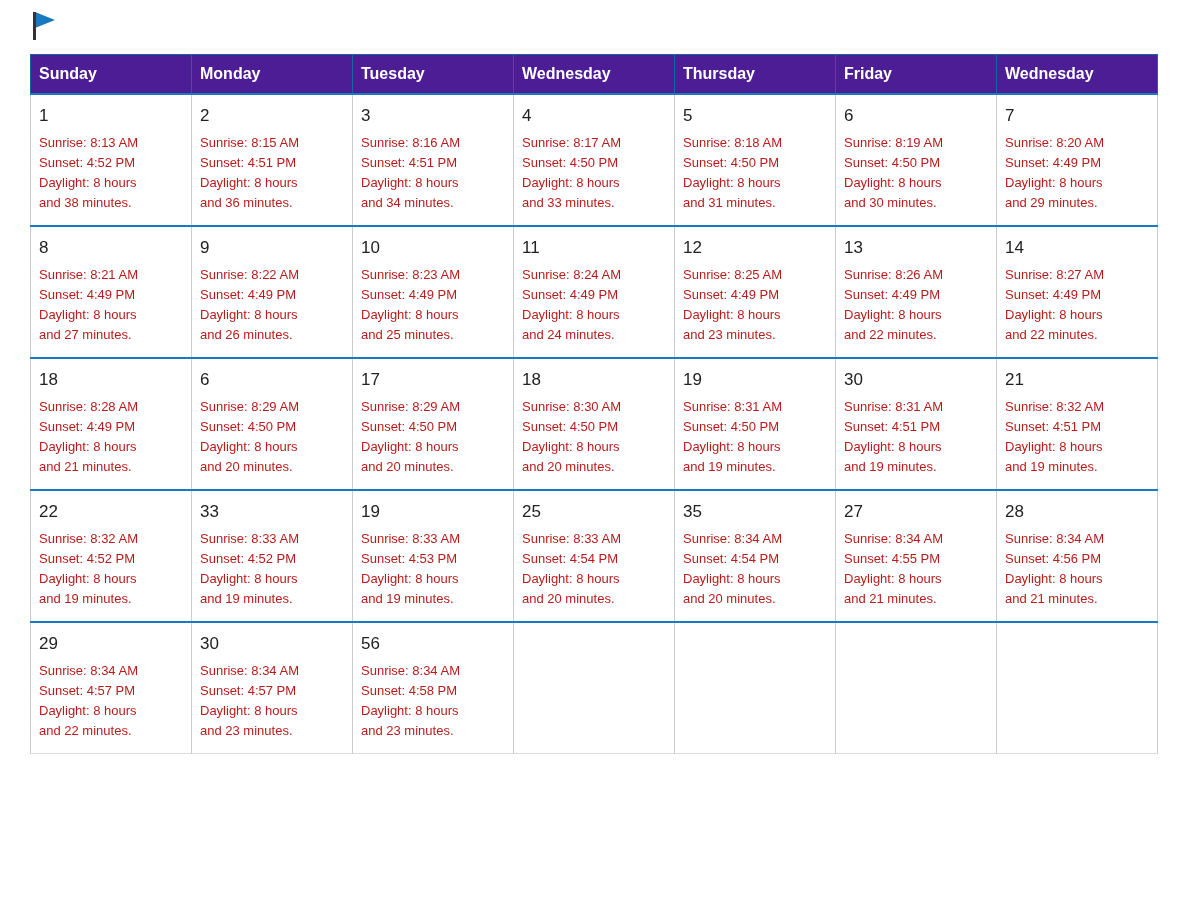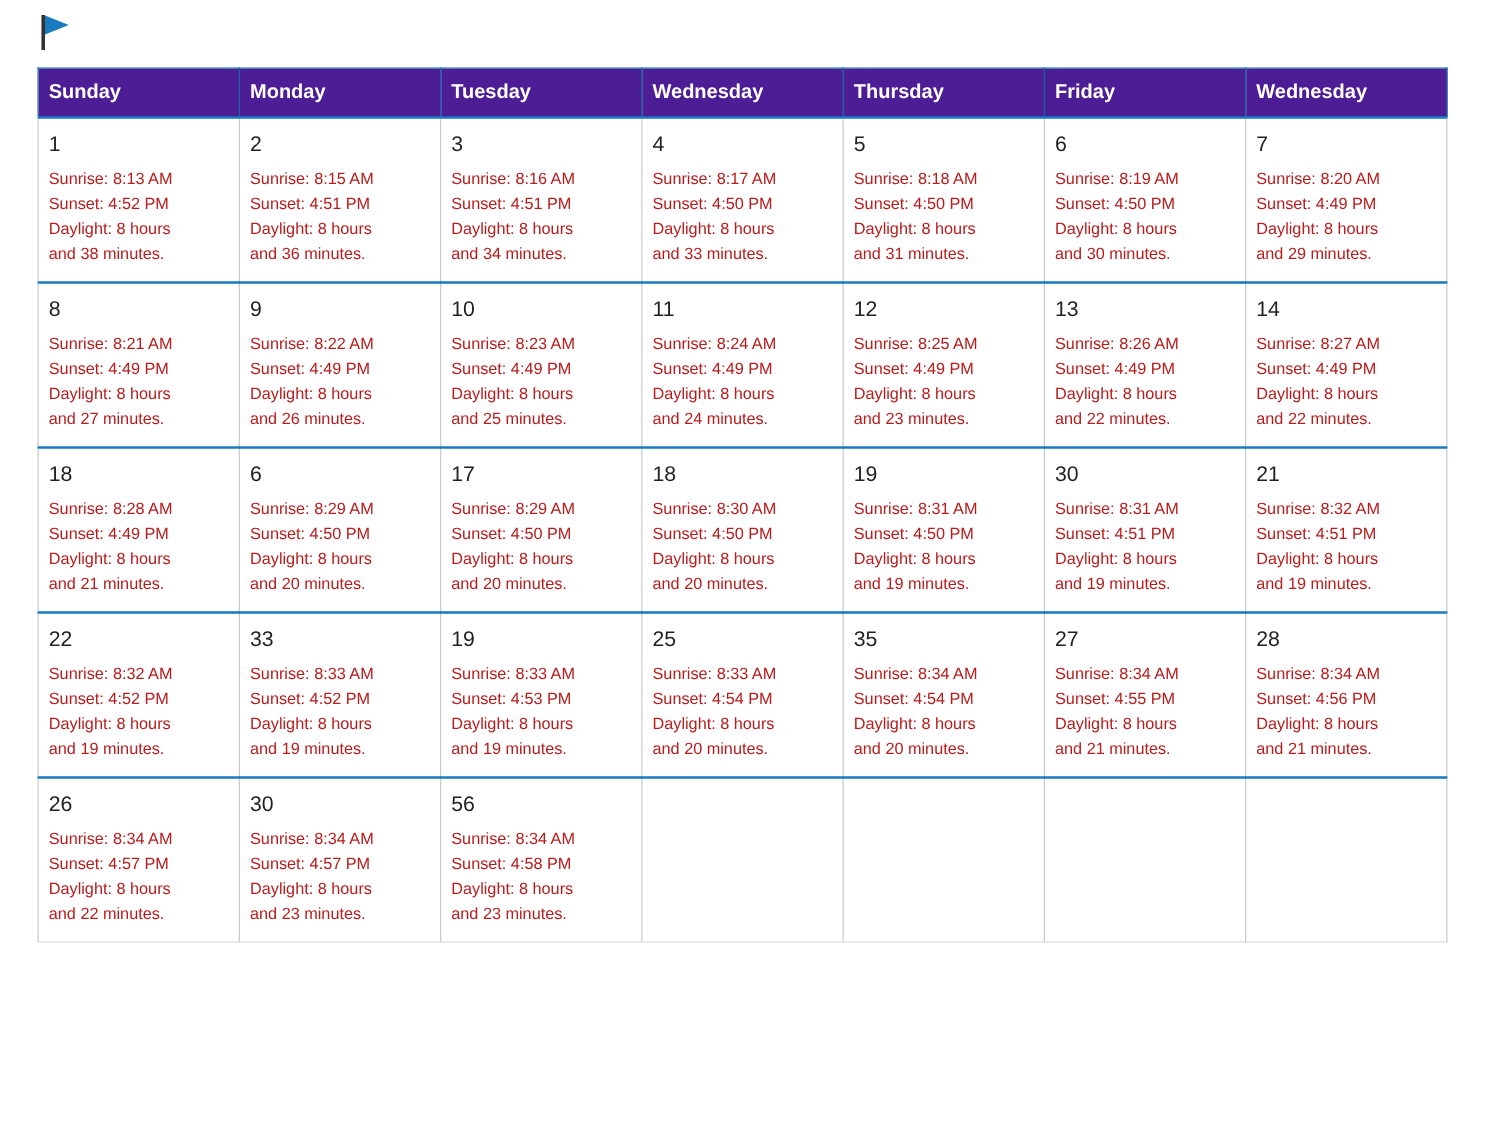--- a/index.html
+++ b/index.html
@@ -244,21 +244,21 @@
           <span class="day-number">27</span>
           <div class="day-info">Sunrise: 8:34 AM<br>Sunset: 4:55 PM<br>Daylight: 8 hours<br>and 21 minutes.</div>
         </td>
         <td>
           <span class="day-number">28</span>
           <div class="day-info">Sunrise: 8:34 AM<br>Sunset: 4:56 PM<br>Daylight: 8 hours<br>and 21 minutes.</div>
         </td>
       </tr>
       <tr>
         <td>
-          <span class="day-number">26</span>
+          <span class="day-number">29</span>
           <div class="day-info">Sunrise: 8:34 AM<br>Sunset: 4:57 PM<br>Daylight: 8 hours<br>and 22 minutes.</div>
         </td>
         <td>
           <span class="day-number">30</span>
           <div class="day-info">Sunrise: 8:34 AM<br>Sunset: 4:57 PM<br>Daylight: 8 hours<br>and 23 minutes.</div>
         </td>
         <td>
           <span class="day-number">56</span>
           <div class="day-info">Sunrise: 8:34 AM<br>Sunset: 4:58 PM<br>Daylight: 8 hours<br>and 23 minutes.</div>
         </td>

